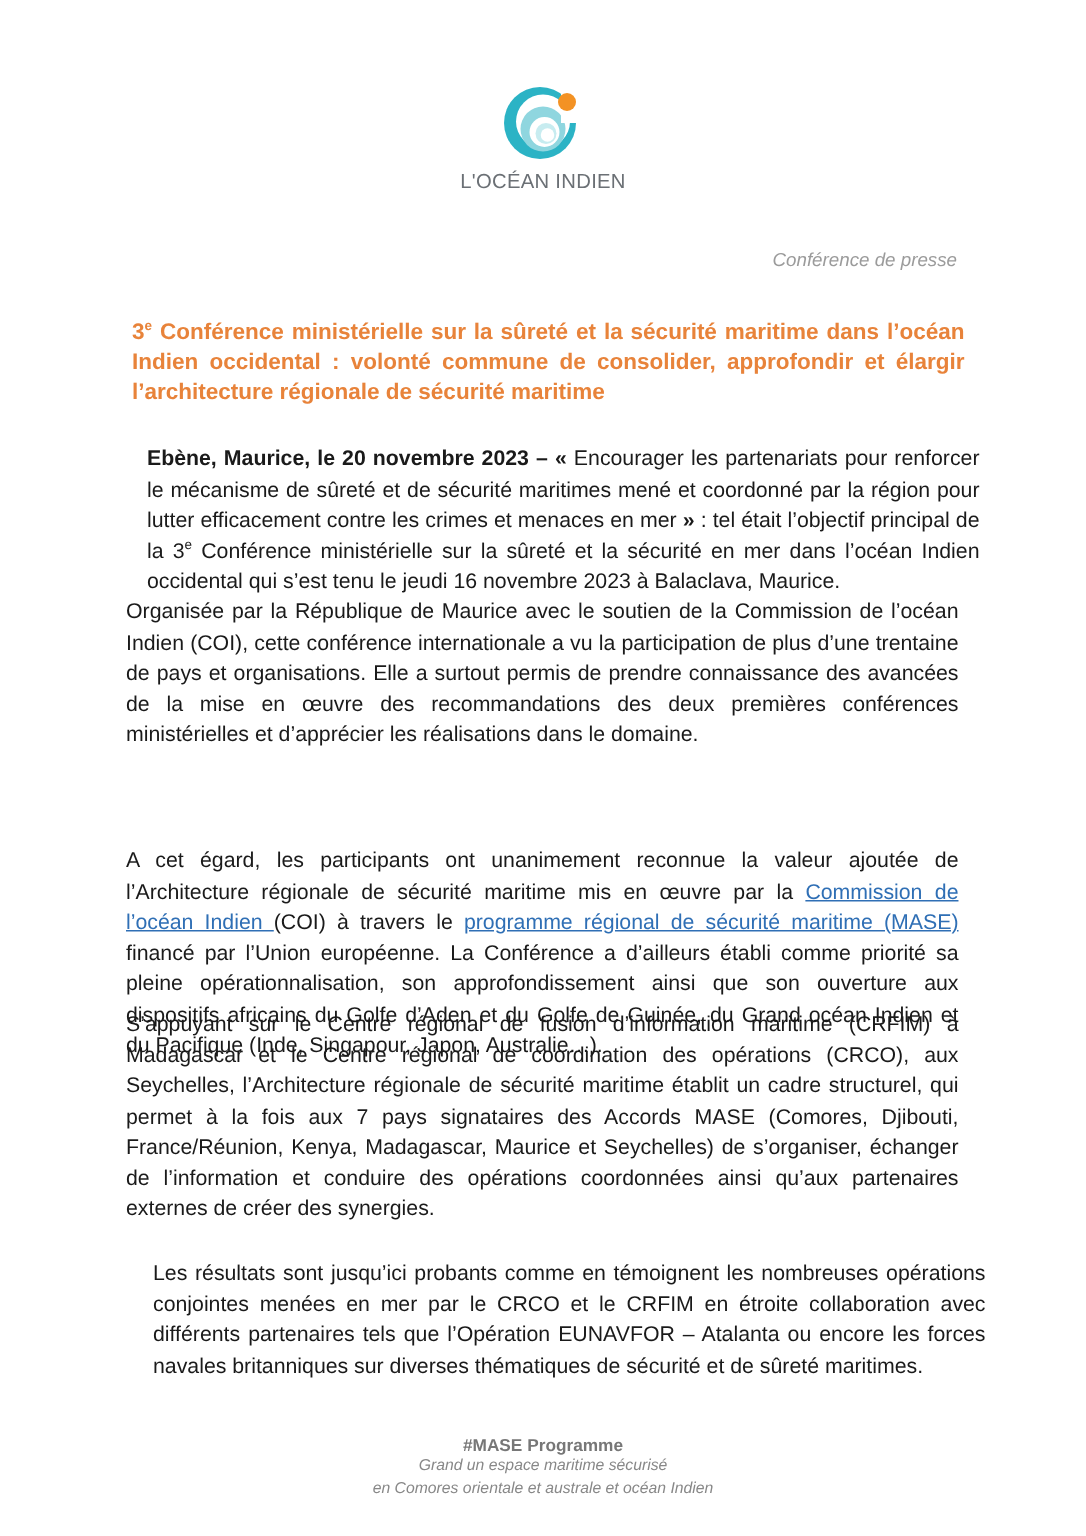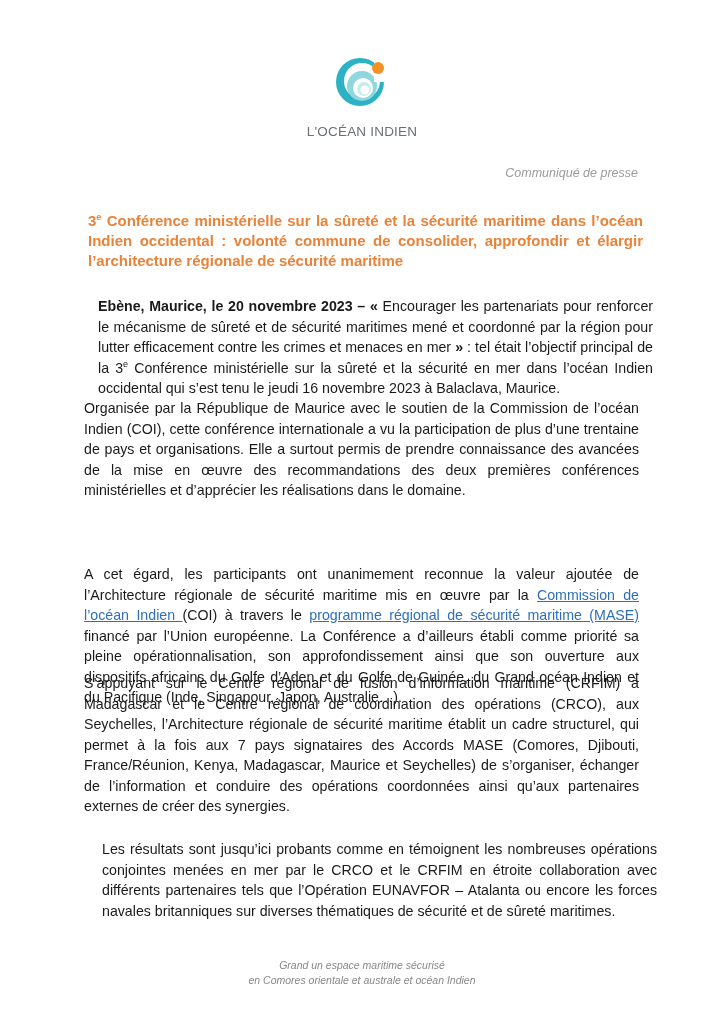--- a/index.html
+++ b/index.html
@@ -1,21 +1,21 @@
 <!DOCTYPE html>
 <html><head>
 <meta charset="utf-8">
 <style>
   html, body { margin: 0; padding: 0; background: #ffffff; }
   body { width: 724px; height: 1024px; position: relative; overflow: hidden;
          font-family: "Liberation Sans", sans-serif; color: #1a1a1a; }
   .logo { position: absolute; left: 0; top: 48px; width: 724px; text-align: center; }
   .logo svg { display: block; margin: 0 auto; }
   .logo-line1 { font-size: 8px; letter-spacing: 2.6px; color: #7b8186; margin-top: 6px; }
-  .logo-line2 { font-size: 13.5px; color: #6b7075; letter-spacing: 0.2px; margin-top: 12px; }
+  .logo-line2 { font-size: 13.5px; color: #6b7075; letter-spacing: 0.2px; margin-top: 1px; }
   .press { position: absolute; right: 86px; top: 166px; font-style: italic; font-size: 12.5px; color: #9b9b9b; }
   .title { position: absolute; left: 84px; top: 203px; width: 555px; color: #e8833a; font-weight: bold;
            font-size: 15px; line-height: 20px; text-align: justify; }
   .title sup { font-size: 9px; }
   .body { position: absolute; left: 84px; width: 555px; font-size: 14.2px; line-height: 20.5px; text-align: justify; color: #1a1a1a; }
   .body sup { font-size: 9px; line-height: 0; }
   .b { font-weight: bold; }
   .lnk { color: #2f6fb5; text-decoration: underline; cursor: pointer; }
   .p1 { top: 282px; }
   .p2 { top: 398px; }
@@ -36,36 +36,37 @@
     <circle cx="32" cy="38" r="15" fill="#8fd6df"></circle>
     <circle cx="33" cy="40" r="10" fill="#ffffff"></circle>
     <circle cx="34" cy="41" r="7" fill="#c7ecf0"></circle>
     <circle cx="35" cy="42" r="4.5" fill="#ffffff"></circle>
     <rect x="44" y="14" width="20" height="20" fill="#ffffff"></rect>
     <circle cx="48" cy="20" r="6" fill="#f39224"></circle>
   </svg>
   <div class="logo-line2">L'OCÉAN INDIEN</div>
 </div>
 
-<div class="press">Communiqué de presse</div>
+<div class="press">Conférence de presse</div>
 
 <h1 class="title" style="margin:4px;">
   <span>3</span><sup>e</sup><span> Conférence ministérielle sur la sûreté et la sécurité maritime dans l’océan Indien occidental : volonté commune de consolider, approfondir et élargir l’architecture régionale de sécurité maritime</span>
 </h1>
 
 <p class="body p1" style="margin:14px;">
   <span class="b">Ebène, Maurice, le 20 novembre 2023 – «</span><span> Encourager les partenariats pour renforcer le mécanisme de sûreté et de sécurité maritimes mené et coordonné par la région pour lutter efficacement contre les crimes et menaces en mer</span><span class="b"> »</span><span> : tel était l’objectif principal de la 3</span><sup>e</sup><span> Conférence ministérielle sur la sûreté et la sécurité en mer dans l’océan Indien occidental qui s’est tenu le jeudi 16 novembre 2023 à Balaclava, Maurice.</span>
 </p>
 
 <p class="body p2" style="margin:0;">Organisée par la République de Maurice avec le soutien de la Commission de l’océan Indien (COI), cette conférence internationale a vu la participation de plus d’une trentaine de pays et organisations. Elle a surtout permis de prendre connaissance des avancées de la mise en œuvre des recommandations des deux premières conférences ministérielles et d’apprécier les réalisations dans le domaine.</p>
 
 <p class="body p3" style="margin:0;">
   <span>A cet égard, les participants ont unanimement reconnue la valeur ajoutée de l’Architecture régionale de sécurité maritime mis en œuvre par la </span><a class="lnk">Commission de l’océan Indien </a><span>(COI) à travers le </span><a class="lnk">programme régional de sécurité maritime (MASE)</a><span> financé par l’Union européenne. La Conférence a d’ailleurs établi comme priorité sa pleine opérationnalisation, son approfondissement ainsi que son ouverture aux dispositifs africains du Golfe d’Aden et du Golfe de Guinée, du Grand océan Indien et du Pacifique (Inde, Singapour, Japon, Australie…).</span>
 </p>
 
 <p class="body p4" style="margin:0;">S’appuyant sur le Centre régional de fusion d’information maritime (CRFIM) à Madagascar et le Centre régional de coordination des opérations (CRCO), aux Seychelles, l’Architecture régionale de sécurité maritime établit un cadre structurel, qui permet à la fois aux 7  pays signataires des Accords MASE (Comores, Djibouti, France/Réunion, Kenya, Madagascar, Maurice et Seychelles) de s’organiser, échanger de l’information et conduire des opérations coordonnées ainsi qu’aux partenaires externes de créer des synergies.</p>
 
 <p class="body p5" style="margin:18px;">Les résultats sont jusqu’ici probants comme en témoignent les nombreuses opérations conjointes menées en mer par le CRCO et le CRFIM en étroite collaboration avec différents partenaires tels que l’Opération EUNAVFOR – Atalanta ou encore les forces navales britanniques sur diverses thématiques de sécurité et de sûreté maritimes.</p>
 
 <div class="footer">
+  <div class="tag">#MASE Programme</div>
   <div class="line">Grand un espace maritime sécurisé</div>
   <div class="line">en Comores orientale et australe et océan Indien</div>
 </div>
 
 </body></html>

